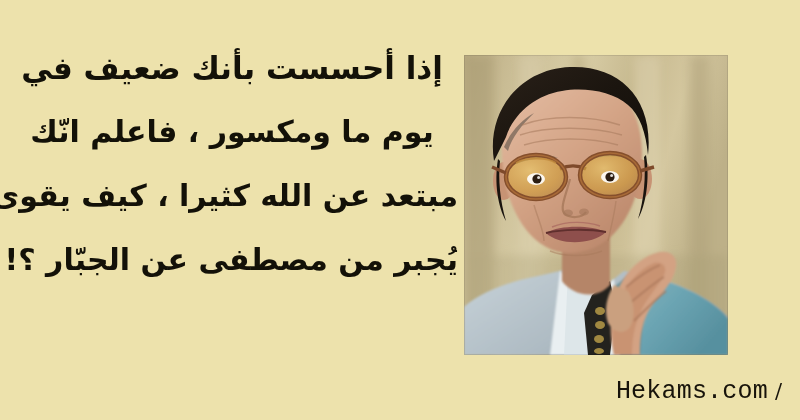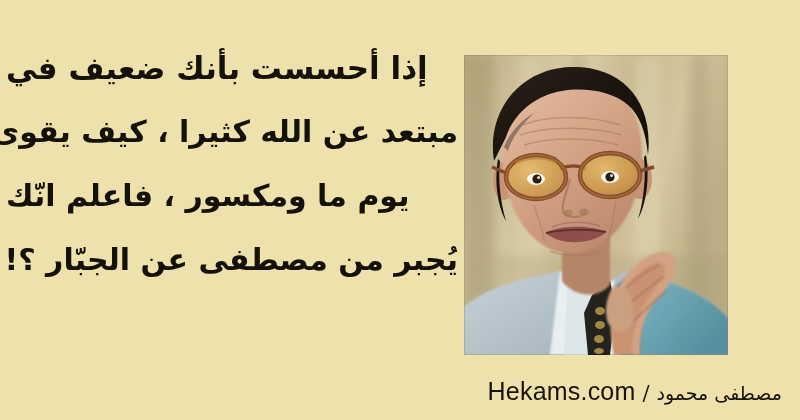--- a/index.html
+++ b/index.html
@@ -22,21 +22,21 @@
   }
 
   
   .quote-block {
     position: absolute;
     left: 6px;
     top: 36px;
     width: 452px;
     height: 320px;
     direction: rtl;
-    text-align: left;
+    text-align: center;
     color: #141208;
   }
   .quote-line {
     font-family: "DejaVu Sans", sans-serif;
     font-weight: bold;
     font-size: 30px;
     line-height: 64px;
     letter-spacing: 0px;
     white-space: nowrap;
     color: #131108;
@@ -62,21 +62,21 @@
     font-family: "DejaVu Sans", sans-serif;
     font-size: 19px;
     font-weight: normal;
     direction: rtl;
   }
   .attr-sep {
     font-family: "DejaVu Serif", serif;
     font-size: 21px;
   }
   .attr-site {
-    font-family: Liberation Sans, sans-serif;
+    font-family: Liberation Mono, monospace;
     font-size: 25px;
     letter-spacing: 0.2px;
     direction: ltr;
   }
 
   
   .portrait {
     position: absolute;
     left: 464px;
     top: 55px;
@@ -87,22 +87,22 @@
   }
   .portrait svg { display: block; }
 </style>
 </head>
 <body>
 
 <div class="canvas">
 
   <div class="quote-block">
     <div class="quote-line l1">إذا أحسست بأنك ضعيف في</div>
+    <div class="quote-line l2">يوم ما ومكسور ، فاعلم انّك</div>
     <div class="quote-line l3">مبتعد عن الله كثيرا ، كيف يقوى</div>
-    <div class="quote-line l2">يوم ما ومكسور ، فاعلم انّك</div>
     <div class="quote-line l5">يُجبر من مصطفى عن الجبّار ؟!</div>
   </div>
 
   <div class="portrait">
     <svg width="264" height="300" viewBox="0 0 264 300" xmlns="http://www.w3.org/2000/svg">
       <defs>
         <linearGradient id="wallG" x1="0" y1="0" x2="1" y2="0.3">
           <stop offset="0%" stop-color="#b9ab82"></stop>
           <stop offset="18%" stop-color="#cabd95"></stop>
           <stop offset="42%" stop-color="#d8cda6"></stop>
@@ -240,18 +240,17 @@
         </g>
         <path d="M150 230 C142 242 140 256 144 268 C150 278 160 280 166 272
                  C172 262 170 246 164 236 Z" fill="#caa07f"></path>
       </g>
 
       <rect x="0" y="0" width="264" height="300" fill="none" stroke="#00000018" stroke-width="2"></rect>
     </svg>
   </div>
 
   <div class="attribution">
-    <span class="attr-ar">مصطفى محمود</span>
     <span class="attr-sep">/</span>
     <span class="attr-site">Hekams.com</span>
   </div>
 
 </div>
 
 </body></html>

